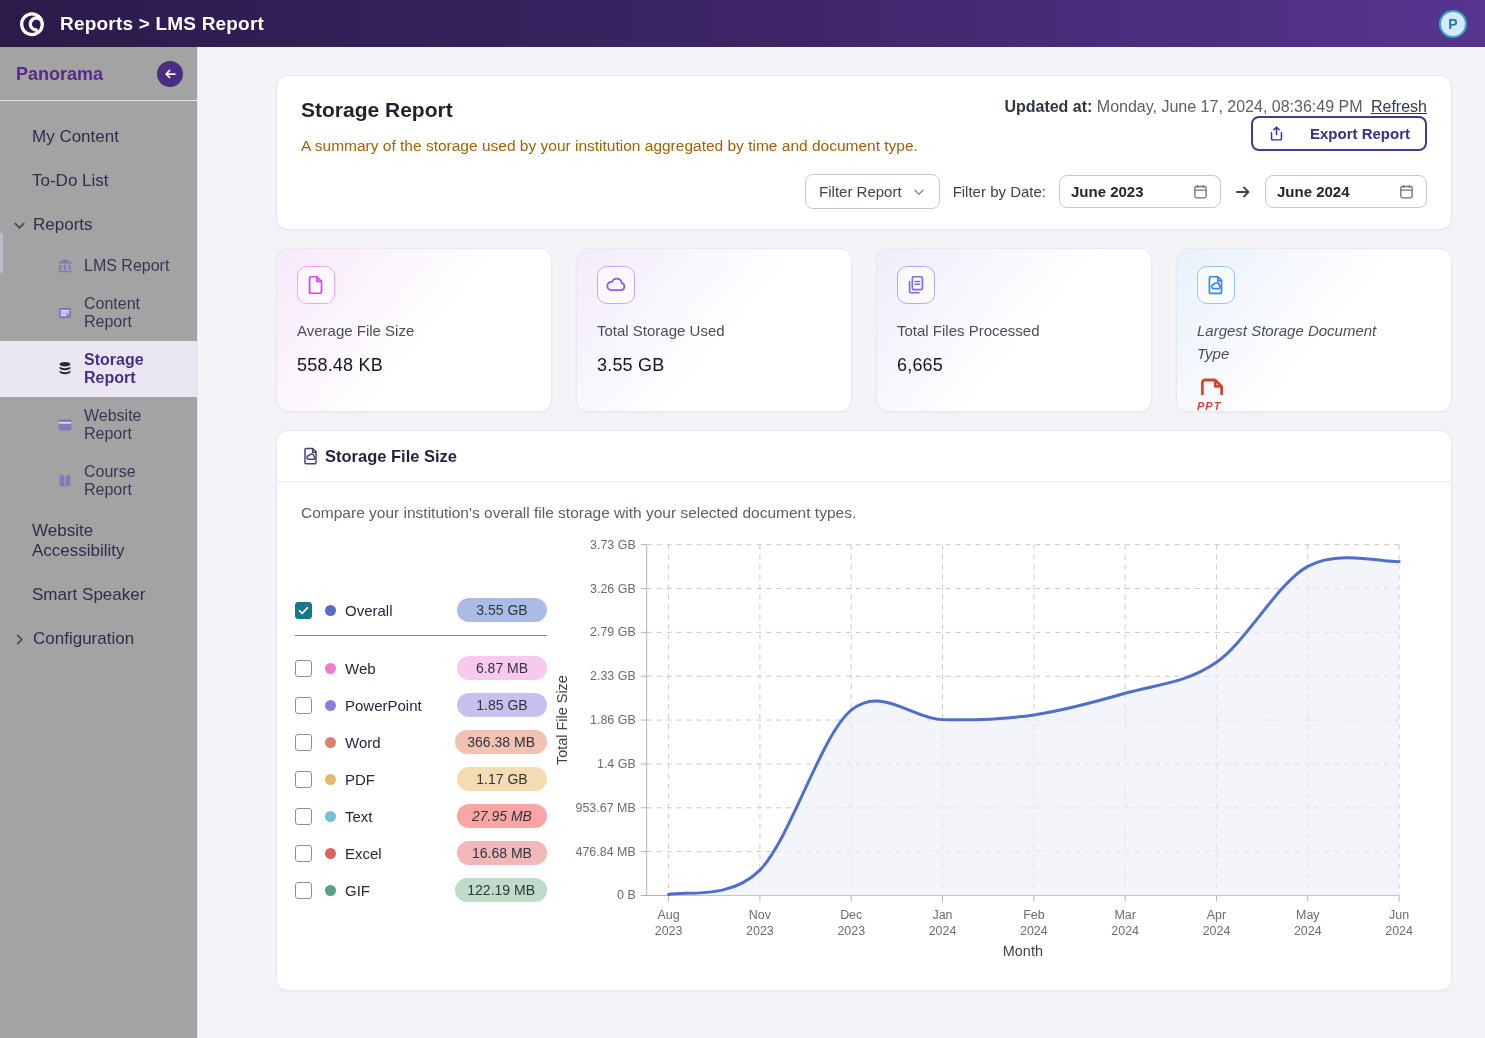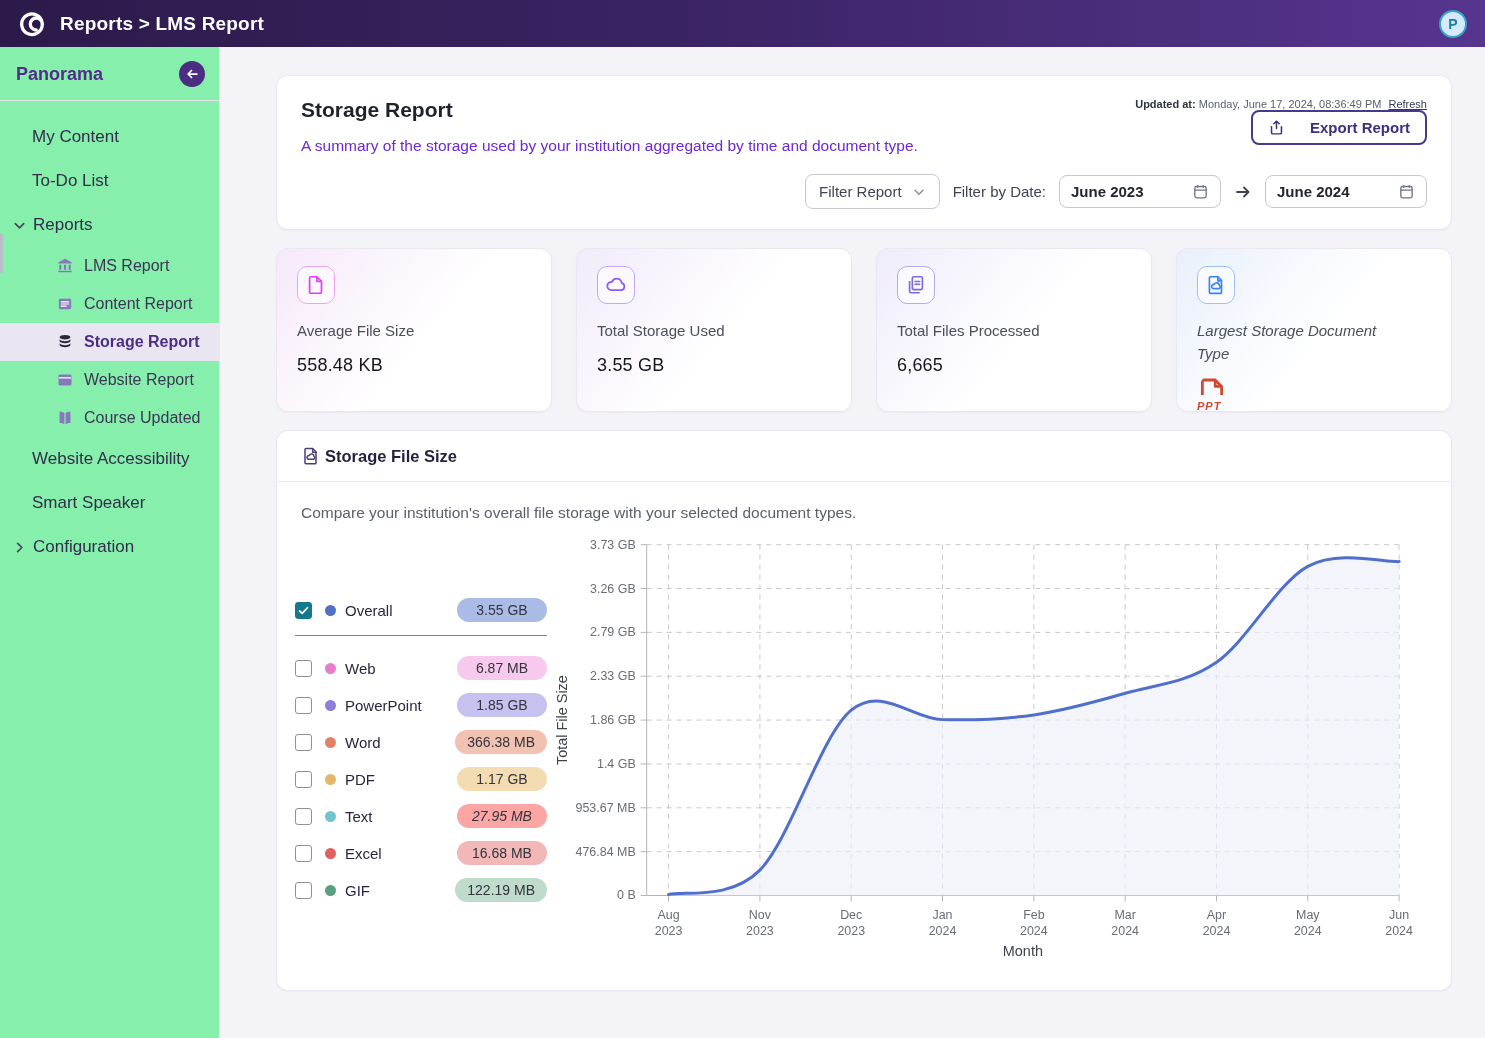--- a/index.html
+++ b/index.html
@@ -9,21 +9,21 @@
   
   .topbar { position:absolute; top:0; left:0; right:0; height:47px;
     background:linear-gradient(90deg,#2c1a4a 0%,#3a2363 45%,#56358f 100%);
     display:flex; align-items:center; padding:0 18px; z-index:5; }
   .topbar .logo { width:28px; height:28px; margin-right:14px; display:flex; }
   .topbar .tb-title { color:#fff; font-size:19px; font-weight:700; letter-spacing:.2px; flex:1; }
   .avatar { width:28px; height:28px; border-radius:50%; background:#d4e9fb; border:2px solid #35a3c8;
     color:#1b7fa3; font-size:14px; font-weight:700; display:flex; align-items:center; justify-content:center; }
 
   
-  .sidebar { position:absolute; top:47px; left:0; bottom:0; width:220px; background:#86efac;
+  .sidebar { position:absolute; top:47px; left:0; bottom:0; width:198px; background:#a3a3a3;
     border-right:1px solid #e7e5ee; }
   .sb-scroll { position:absolute; left:0; top:186px; width:3px; height:40px; background:#bdbbc6; border-radius:2px; }
   .sb-head { display:flex; align-items:center; justify-content:space-between; padding:14px 14px 13px 16px;
     border-bottom:1px solid #e4e2ea; }
   .sb-brand { color:#552c8a; font-size:18px; font-weight:700; }
   .sb-back { width:26px; height:26px; border-radius:50%; background:#4b2e83; border:none; display:flex;
     align-items:center; justify-content:center; cursor:pointer; }
   .sb-nav { padding-top:14px; }
   .nav-item { display:flex; align-items:center; padding:12px 12px 12px 32px; font-size:17px; color:#332c4b; cursor:pointer; }
   .nav-item .chev { margin-left:-20px; margin-right:6px; color:#4a445f; display:flex; }
@@ -35,23 +35,23 @@
 
   
   .main { position:absolute; top:47px; left:232px; right:0; bottom:0; overflow:hidden;
     padding:28px 33px 0 44px; }
   .card { background:#fff; border:1px solid #e9e7ef; border-radius:12px; box-shadow:0 1px 2px rgba(40,30,80,.04); }
 
   
   .report-card { padding:22px 24px 20px; }
   .rc-top { display:flex; justify-content:space-between; }
   .rc-title { font-size:21px; font-weight:700; color:#1e222b; margin-bottom:12px; }
-  .rc-desc { font-size:15.5px; color:#6d28d9; line-height:1.55; max-width:620px; }
+  .rc-desc { font-size:15.5px; color:#a16207; line-height:1.55; max-width:620px; }
   .rc-right { display:flex; flex-direction:column; align-items:flex-end; }
-  .updated { font-size:11px; color:#5a5f6a; }
+  .updated { font-size:16px; color:#5a5f6a; }
   .updated b { color:#2f3440; font-weight:700; }
   .refresh { color:#343a4e; text-decoration:underline; font-weight:500; margin-left:4px; cursor:pointer; }
   .export-btn { display:flex; align-items:center; gap:25px; background:#fff;
     border:2px solid #463a8c; border-radius:8px; color:#3b2f80; font-weight:700; font-size:15px;
     padding:7px 15px; cursor:pointer; font-family:inherit; }
   .export-btn .ic { display:flex; width:17px; height:17px; }
   .rc-filters { margin-top:16px; display:flex; justify-content:flex-end; align-items:center; gap:13px; }
   .filter-btn { display:flex; align-items:center; gap:10px; border:1px solid #c9c7d4; border-radius:8px;
     background:#fff; font-size:15px; color:#3f4450; padding:8px 13px; cursor:pointer; font-family:inherit; }
   .filter-btn .chev { color:#8a8f98; display:flex; }
@@ -172,21 +172,21 @@
             </svg>
           </span>
           <span>Website Report</span>
         </div>
         <div class="sub-item">
           <span class="ic">
             <svg viewBox="0 0 20 20" fill="currentColor">
               <path d="M9.3 4.4C8 3.5 6.2 3.1 4 3.1v12.4c2.2 0 4 .4 5.3 1.3zM10.7 4.4c1.3-.9 3.1-1.3 5.3-1.3v12.4c-2.2 0-4 .4-5.3 1.3z"></path>
             </svg>
           </span>
-          <span>Course Updated</span>
+          <span>Course Report</span>
         </div>
       </div>
     <div class="nav-item">Website Accessibility</div>
     <div class="nav-item">Smart Speaker</div>
     <div class="nav-item">
       <span class="chev">
         <svg width="15" height="15" viewBox="0 0 16 16" fill="none" stroke="currentColor" stroke-width="1.8" stroke-linecap="round" stroke-linejoin="round">
             <path d="M6 3.5L10.5 8 6 12.5"></path>
           </svg>
       </span>

